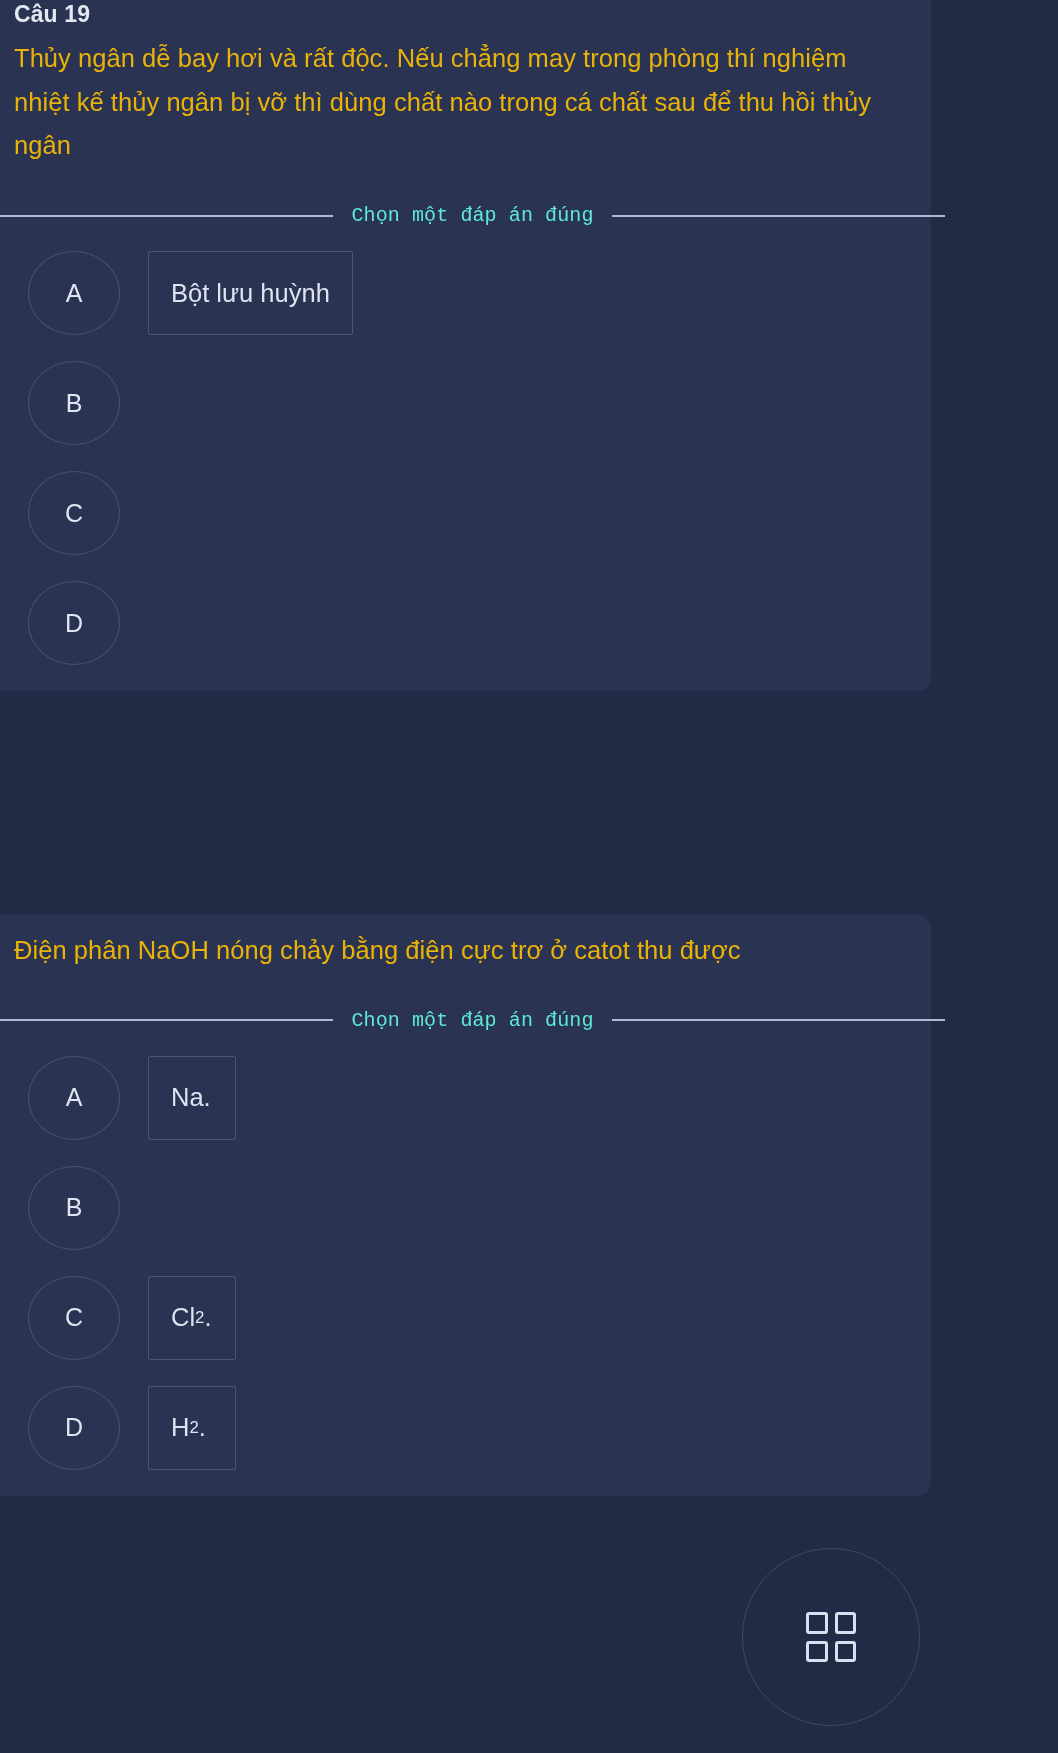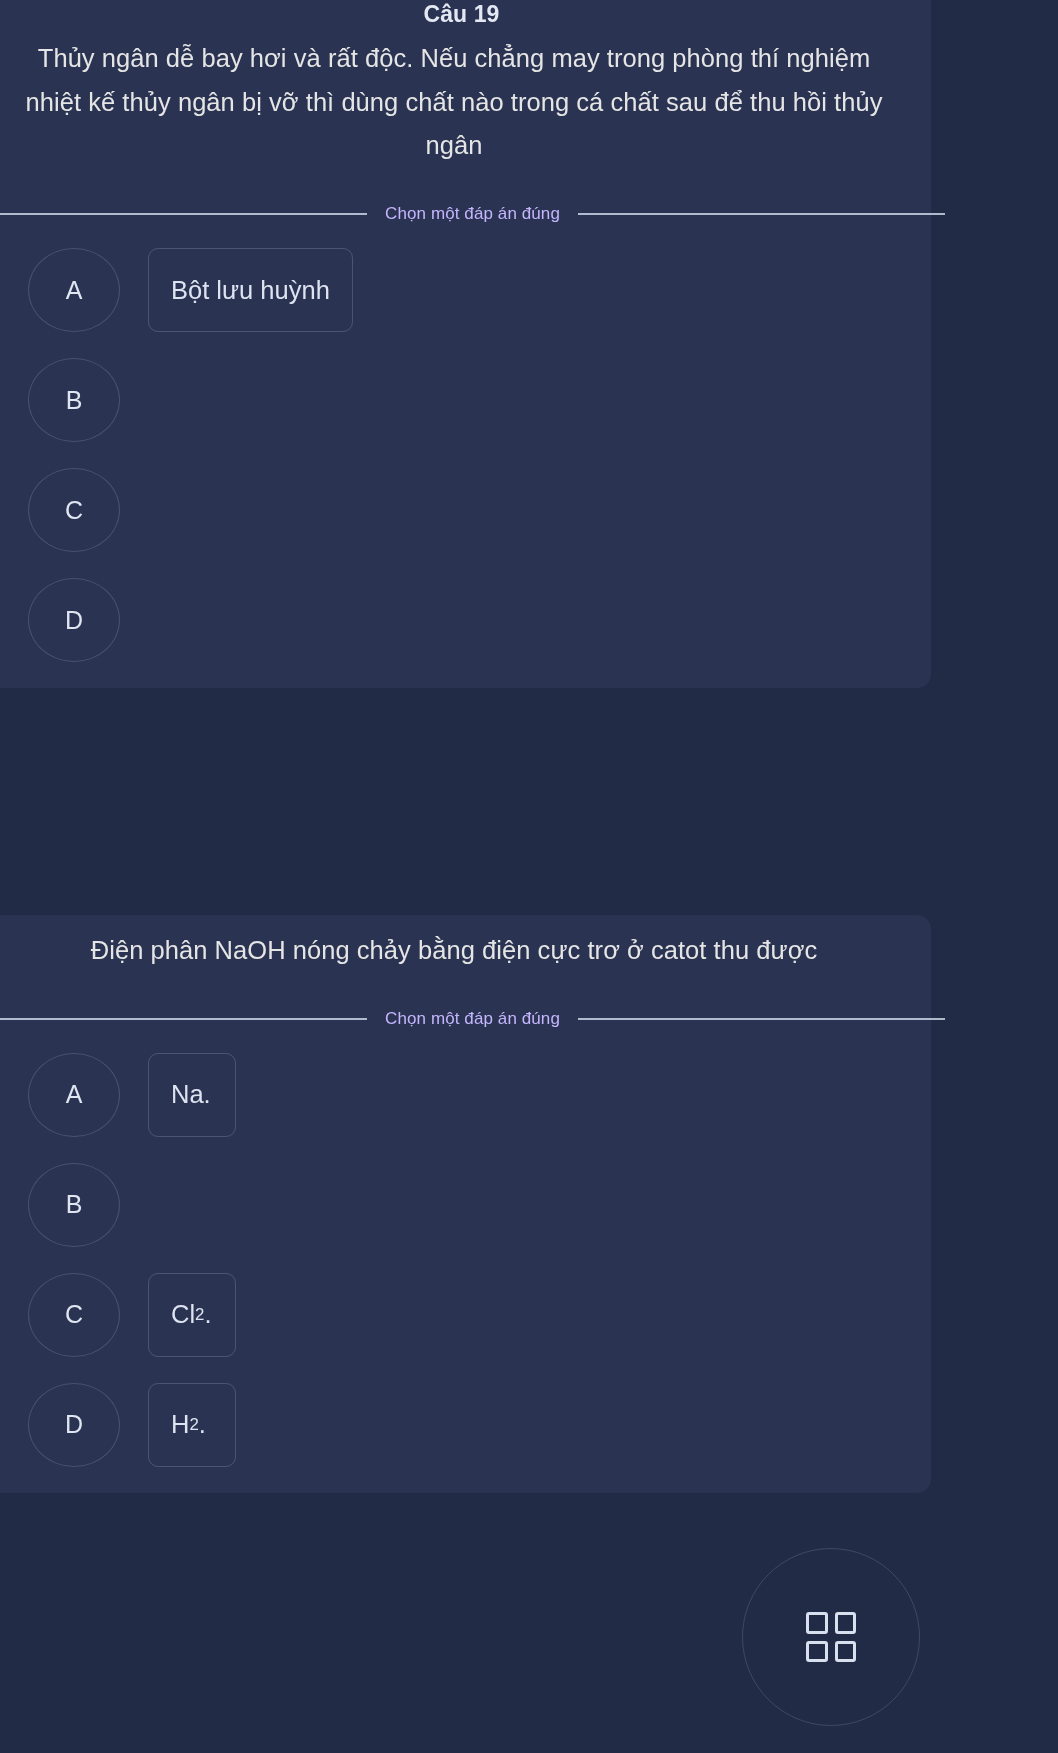--- a/index.html
+++ b/index.html
@@ -1,15 +1,15 @@
 <!DOCTYPE html>
 <html><head>
 <meta charset="utf-8">
 <style>
-  * { box-sizing: border-box; margin: 0; padding: 0; text-align: center; }
+  * { box-sizing: border-box; margin: 0; padding: 0; }
 
   html, body {
     width: 1058px;
     height: 1753px;
     background: #222b45;
     font-family: "Liberation Sans", sans-serif;
     overflow: hidden;
   }
 
   .page {
@@ -38,21 +38,21 @@
     font-size: 23px;
     font-weight: bold;
     color: #e3e8f2;
     letter-spacing: .1px;
     margin-bottom: 8px;
     line-height: 1.25;
   }
 
   .q-text {
     font-size: 25.5px;
-    color: #e5e5e5;
+    color: #eab308;
     line-height: 1.72;
     letter-spacing: .05px;
     font-weight: 400;
     max-width: 880px;
   }
 
   
   .choose-row {
     display: flex;
     align-items: center;
@@ -62,25 +62,26 @@
     width: 945px;
   }
   .choose-line {
     flex: 1 1 auto;
     height: 2px;
     background: #c9d2e4;
     opacity: .85;
   }
   .choose-label {
     flex: 0 0 auto;
-    font-size: 17px;
-    color: #c4b5fd;
+    font-size: 20px;
+    color: #5eead4;
     padding: 0 18px;
     white-space: nowrap;
     letter-spacing: .1px;
+    font-family: Liberation Mono, monospace;
   }
 
   
   .options { margin-top: 24px; padding-left: 14px; }
 
   .option-row {
     display: flex;
     align-items: center;
     height: 84px;
     margin-bottom: 26px;
@@ -100,21 +101,21 @@
     color: #dfe5f1;
     margin-right: 28px;
     background: transparent;
   }
 
   .option-box {
     flex: 0 0 auto;
     min-width: 88px;
     height: 84px;
     border: 1.5px solid rgba(209,219,238,0.20);
-    border-radius: 10px;
+    border-radius: 2px;
     display: flex;
     align-items: center;
     padding: 0 22px;
     font-size: 25.5px;
     color: #dde3f0;
     background: transparent;
     white-space: nowrap;
   }
 
   .option-box sub {

